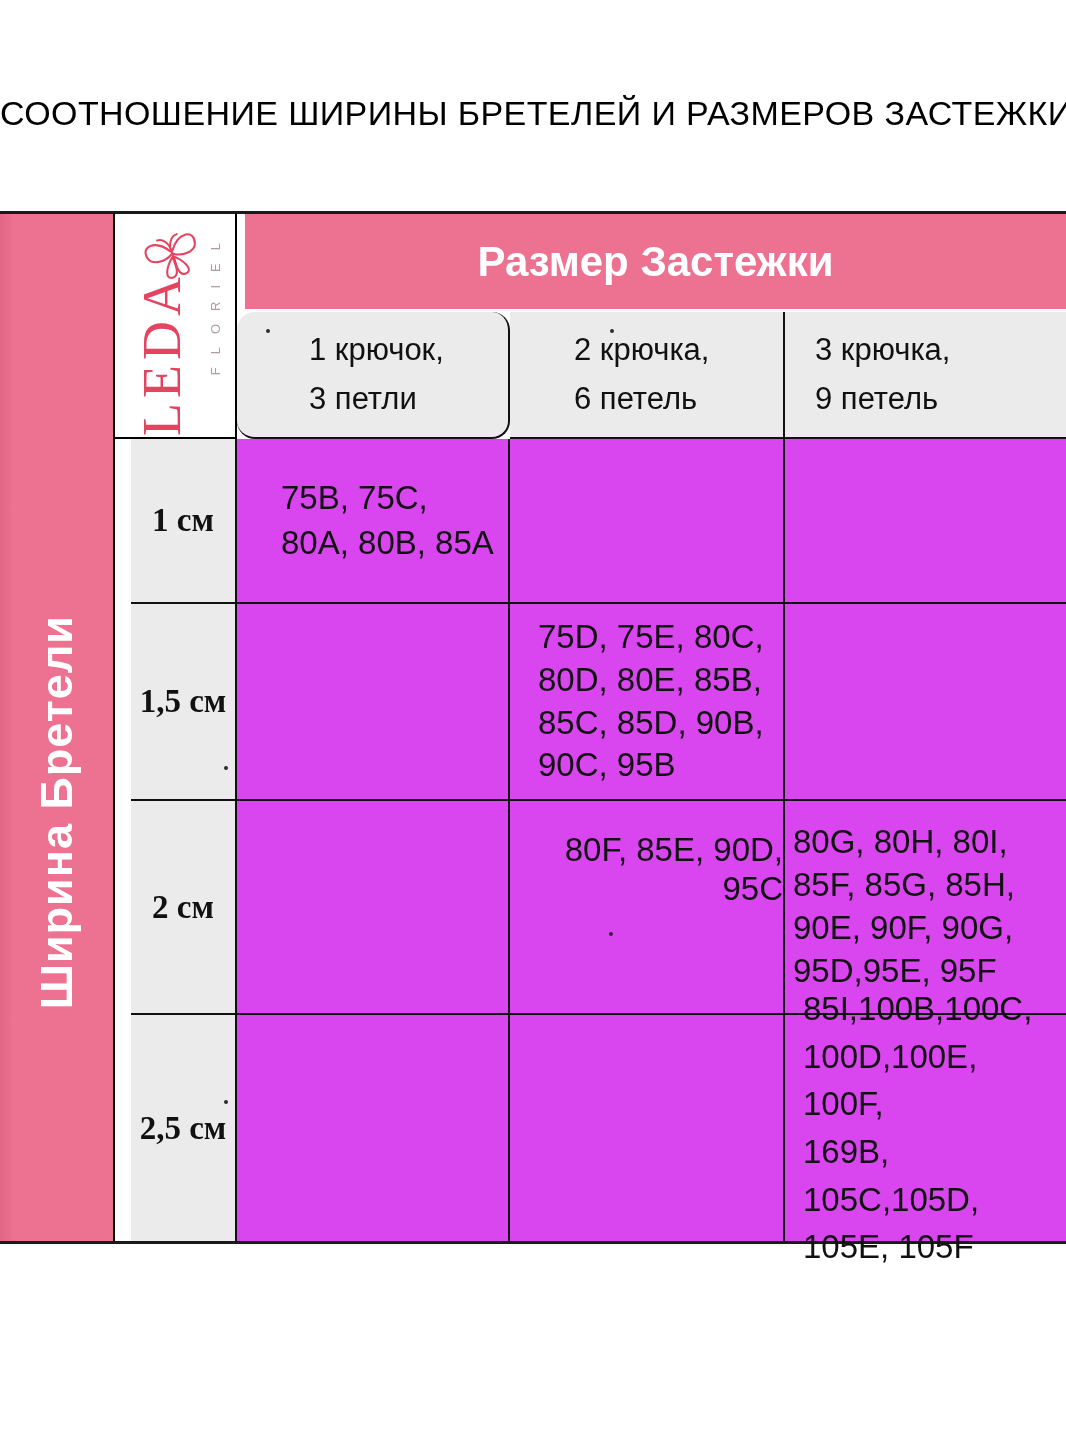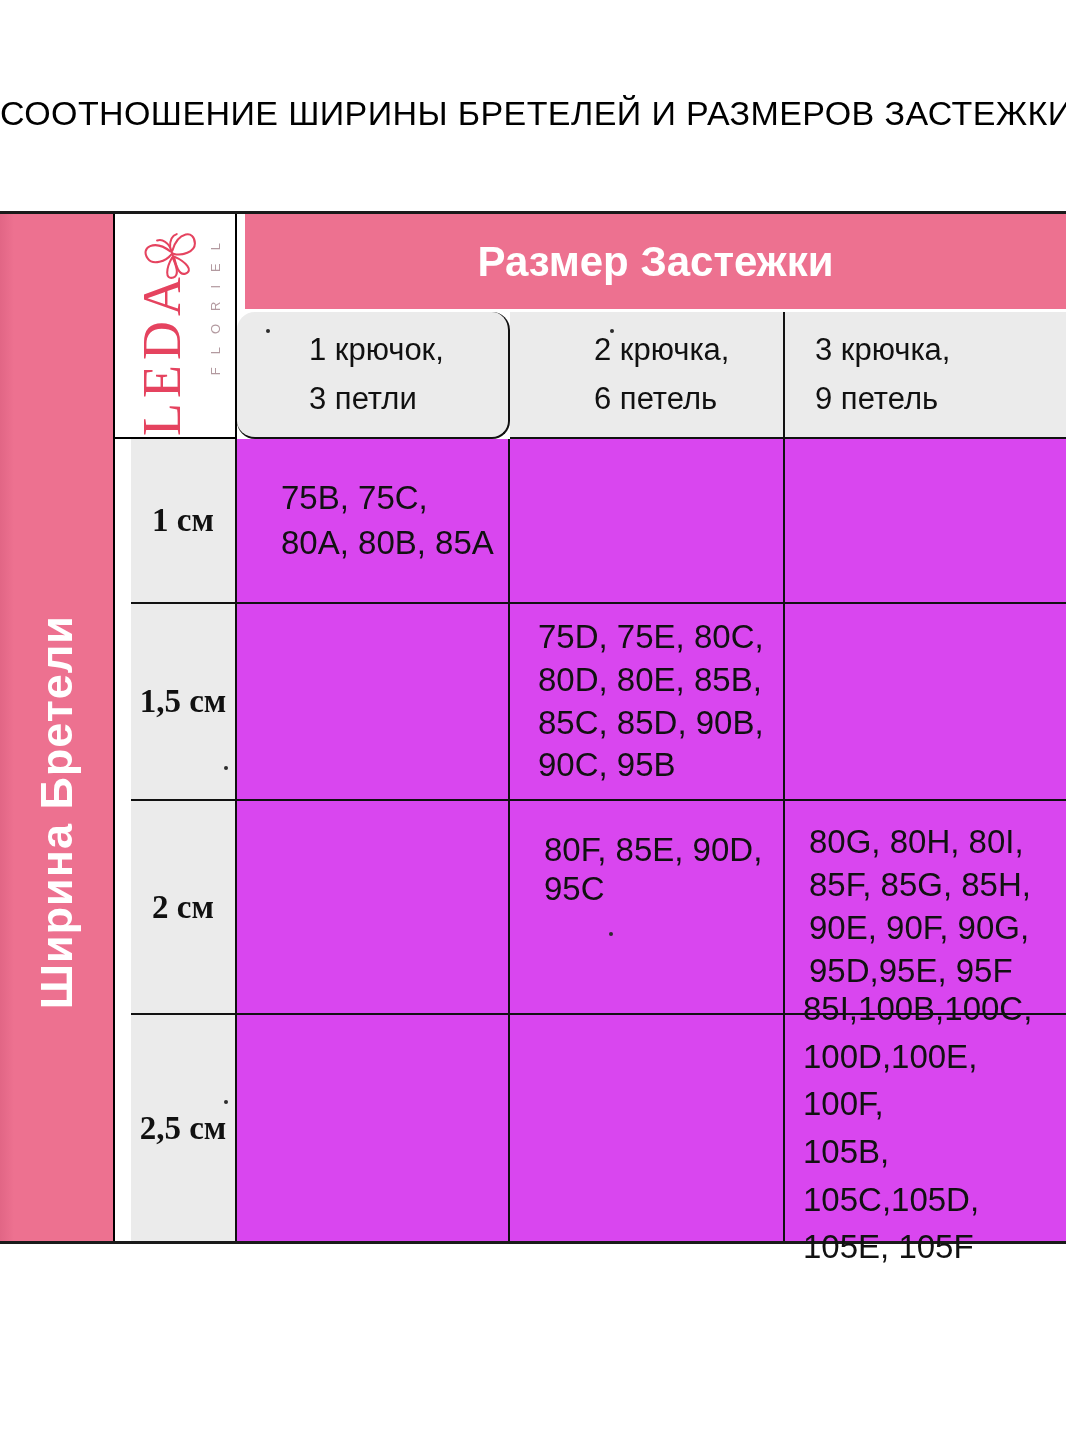--- a/index.html
+++ b/index.html
@@ -79,21 +79,21 @@
   
   .chead {
     background:var(--cell-gray,#ebebeb);
     border-bottom:2px solid;
     font-size:31px; line-height:1.58; white-space:pre-line;
     display:flex; flex-direction:column; justify-content:center;
     grid-row:2;
     color:#111;
   }
   .ch1 { grid-column:3; border-right:2px solid; padding-left:72px;border-radius:18px; }
-  .ch2 { grid-column:4; border-right:2px solid; padding-left:84px; }
+  .ch2 { grid-column:4; border-right:2px solid; padding-left:64px; }
   .ch3 { grid-column:5; padding-left:30px; }
 
   
   .rlabel {
     grid-column:2;
     background:var(--cell-gray,#ebebeb);
     border-right:2px solid; border-bottom:2px solid;
     font-family:"Liberation Serif", serif; font-weight:bold; font-size:33px;
     display:flex; align-items:center; justify-content:center;
     color:#111;
@@ -109,22 +109,22 @@
     display:flex; flex-direction:column; justify-content:center;
     color:#111;
     padding-left:40px;
   }
   .r1 { grid-row:3; } .r2 { grid-row:4; } .r3 { grid-row:5; } .r4 { grid-row:6; }
   .c1 { grid-column:3; border-right:2px solid; }
   .c2 { grid-column:4; border-right:2px solid; }
   .c3 { grid-column:5; }
   .r1.c1 { padding-left:44px; }
   .r2.c2 { padding-left:28px; line-height:1.30; }
-  .r3.c2 { justify-content:flex-start; padding-top:30px; padding-left:34px; line-height:1.18; }
-  .r3.c3 { padding-left:24px; line-height:1.30; }
+  .r3.c2 { justify-content:flex-start; padding-top:30px; padding-left:34px; line-height:1.18;text-align:right; }
+  .r3.c3 { padding-left:8px; line-height:1.30; }
   .r4.c3 { padding-left:18px; line-height:1.44; }
   .tbl > .r4 { border-bottom:0; }
 
   
   .speck {
     position:absolute; width:4px; height:4px;
     background:#2c2c2c; border-radius:50%;
   }
 </style>
 </head>
@@ -188,21 +188,21 @@
     <div class="cell dcell r3 c3">80G, 80H, 80I,
 85F, 85G, 85H,
 90E, 90F, 90G,
 95D,95E, 95F</div>
 
     <div class="cell rlabel r4">2,5 см</div>
     <div class="cell dcell r4 c1"></div>
     <div class="cell dcell r4 c2"></div>
     <div class="cell dcell r4 c3">85I,100B,100C,
 100D,100E, 100F,
-105B, 105C,105D,
+169B, 105C,105D,
 105E, 105F</div>
 
   </div>
 
   <div class="speck" style="left:266px; top:329px;"></div>
   <div class="speck" style="left:610px; top:329px;"></div>
   <div class="speck" style="left:224px; top:766px;"></div>
   <div class="speck" style="left:609px; top:932px;"></div>
   <div class="speck" style="left:224px; top:1100px;"></div>
 

